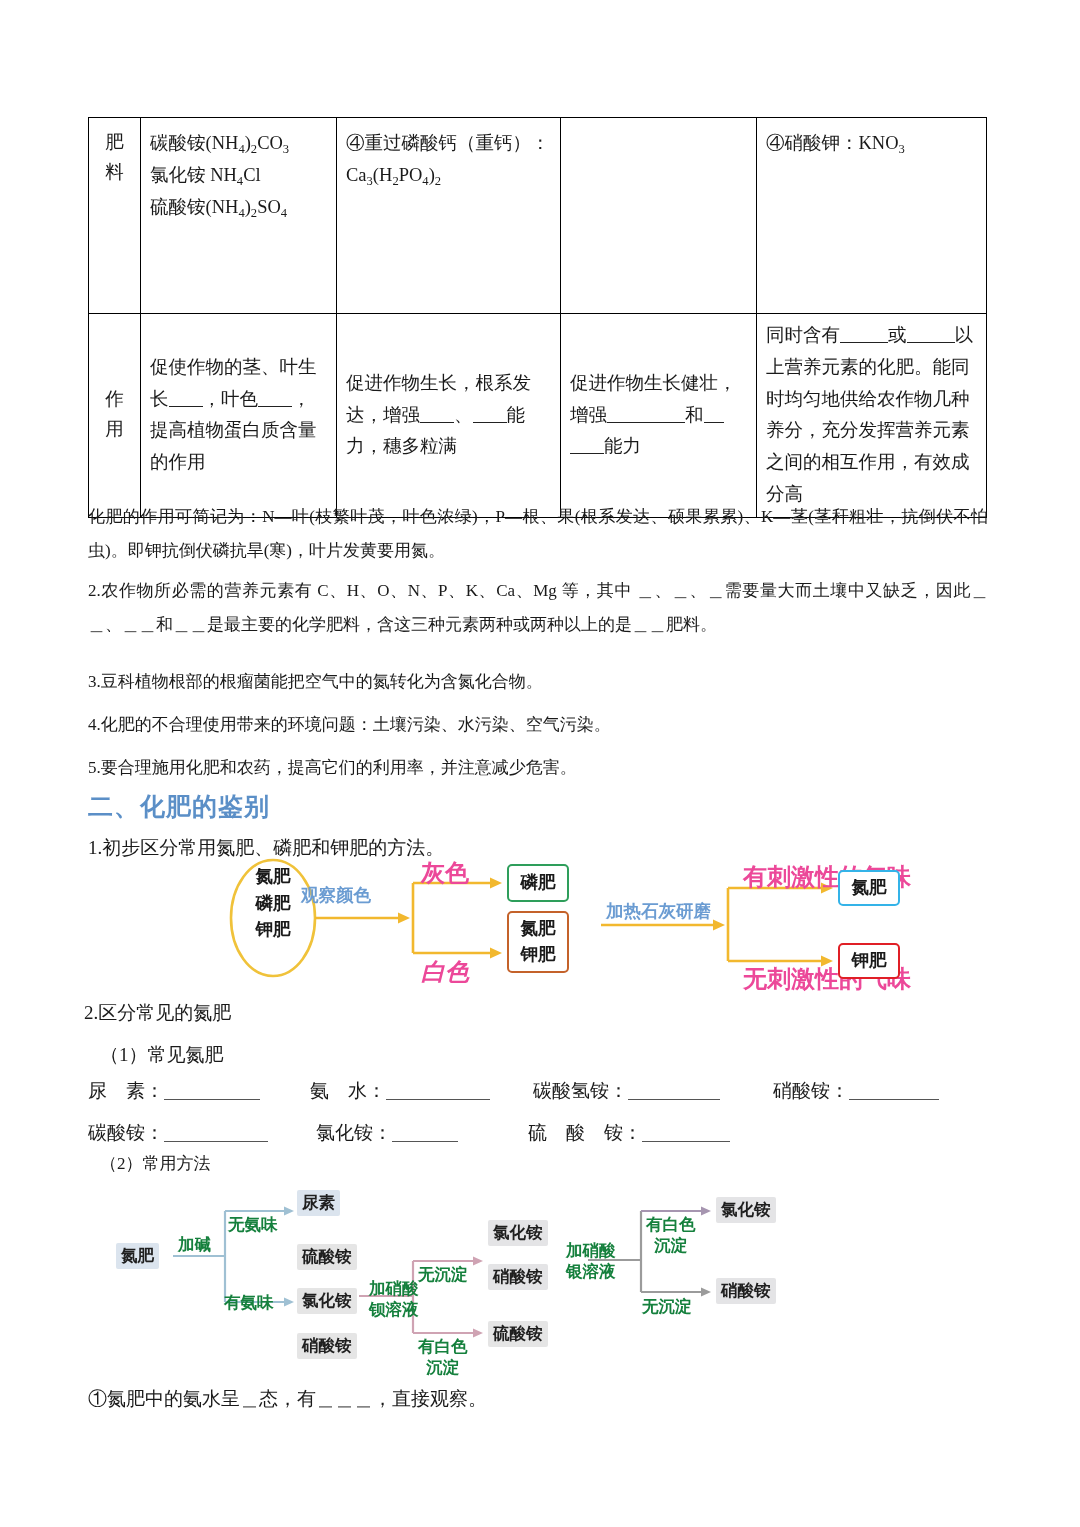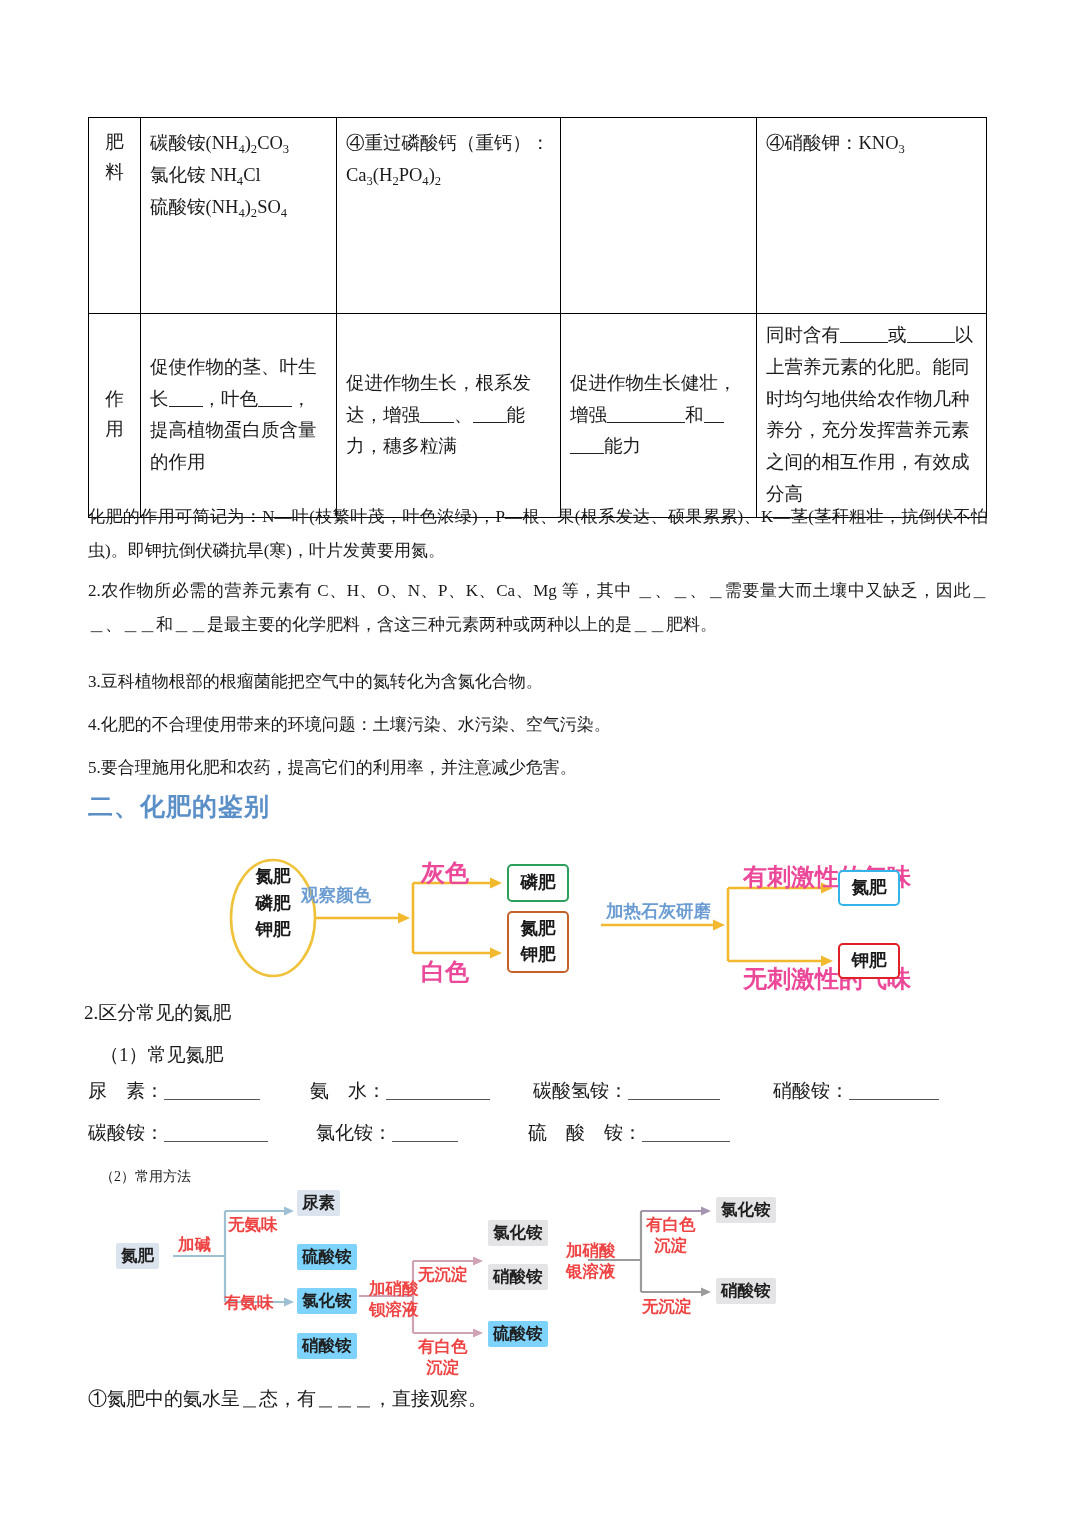--- a/index.html
+++ b/index.html
@@ -66,21 +66,21 @@
     margin:0;
     font-size:25px;
     font-weight:700;
     color:#5b8fc7;
     letter-spacing:1px;
     font-family:"Liberation Sans","DejaVu Sans",sans-serif;
   }
   .p-q1  { position:absolute; left:88px; top:835px; font-size:19px; }
   .p-q2  { position:absolute; left:84px; top:1000px; font-size:19px; }
   .p-q2b { position:absolute; left:100px; top:1042px; font-size:19px; }
-  .p-q3  { position:absolute; left:100px; top:1152px; font-size:14px;margin-top:16px; }
+  .p-q3  { position:absolute; left:100px; top:1152px; font-size:17px; }
   .p-tail{ position:absolute; left:88px; top:1386px; font-size:19px; }
   .p-q1,.p-q2,.p-q2b,.p-q3,.p-tail { font-family:"Liberation Serif","DejaVu Serif",serif; }
 
   
   .fillrow { position:absolute; left:88px; width:900px; font-size:19px; }
   .fr1 { top:1078px; }
   .fr2 { top:1120px; }
   .fillrow .cell { position:absolute; white-space:nowrap; }
   .uline { display:inline-block; border-bottom:1.3px solid #555; vertical-align:-3px; }
 
@@ -108,25 +108,25 @@
                font-family:"Liberation Sans","DejaVu Sans",sans-serif; white-space:nowrap; }
 
   
   .fc2 { position:absolute; left:88px; top:1178px; width:900px; height:200px; }
   .tag {
     position:absolute; font-family:"Liberation Sans","DejaVu Sans",sans-serif;
     font-weight:700; font-size:16.5px; white-space:nowrap;
     padding:2px 5px; border-radius:2px; color:#1f1f1f;
   }
   .tag-blue { background:#dbe4ee; }
-  .tag-pink { background:#7dd3fc; }
+  .tag-pink { background:#e5e5e5; }
   .tag-gray { background:#e4e4e6; }
   .plain {
     position:absolute; font-family:"Liberation Sans","DejaVu Sans",sans-serif;
-    font-weight:700; font-size:16.5px; white-space:nowrap; color:#ef4444;
+    font-weight:700; font-size:16.5px; white-space:nowrap; color:#15803d;
     line-height:1.26; text-align:center;
   }
 </style>
 </head>
 <body>
 
 <div class="page">
 
   <table class="tbl">
     <tbody>
@@ -170,20 +170,21 @@
   </tbody>
     </table>
 
   <div class="para p-note">化肥的作用可简记为：N—叶(枝繁叶茂，叶色浓绿)，P—根、果(根系发达、硕果累累)、K—茎(茎秆粗壮，抗倒伏不怕虫)。即钾抗倒伏磷抗旱(寒)，叶片发黄要用氮。</div>
   <div class="para p-2">2.农作物所必需的营养元素有 C、H、O、N、P、K、Ca、Mg 等，其中 ＿、＿、＿需要量大而土壤中又缺乏，因此＿＿、＿＿和＿＿是最主要的化学肥料，含这三种元素两种或两种以上的是＿＿肥料。</div>
   <div class="para p-3">3.豆科植物根部的根瘤菌能把空气中的氮转化为含氮化合物。</div>
   <div class="para p-4">4.化肥的不合理使用带来的环境问题：土壤污染、水污染、空气污染。</div>
   <div class="para p-5">5.要合理施用化肥和农药，提高它们的利用率，并注意减少危害。</div>
 
   <h2 class="section">二、化肥的鉴别</h2>
+  <div class="p-q1">1.初步区分常用氮肥、磷肥和钾肥的方法。</div>
 
   <div class="fc1">
     <svg width="900" height="135">
 
       <ellipse cx="185" cy="63" rx="42" ry="58" fill="none" stroke="#f0c23a" stroke-width="2.6"></ellipse>
 
       <line x1="227" y1="63" x2="310" y2="63" stroke="#f2b82e" stroke-width="2.6"></line>
       <polygon points="310,57.5 322,63 310,68.5" fill="#f2b82e"></polygon>
 
       <line x1="325" y1="28" x2="325" y2="98" stroke="#f2b82e" stroke-width="2.6"></line>
@@ -207,21 +208,21 @@
     </svg>
 
     <div class="oval-lbl">
       <div>氮肥</div>
       <div>磷肥</div>
       <div>钾肥</div>
     </div>
 
     <div class="lbl-blue" style="left:213px; top:28px;">观察颜色</div>
     <div class="lbl-blk" style="left:333px; top:2px;">灰色</div>
-    <div class="lbl-blk" style="left:333px; top:101px;">白色</div>
+    <div class="lbl-blk" style="left:333px; top:101px;font-style:italic;">白色</div>
 
     <div class="bx bx-green" style="left:419px; top:9px; width:62px; height:38px;">
       <span>磷肥</span>
     </div>
 
     <div class="bx bx-orange" style="left:419px; top:56px; width:62px; height:62px;">
       <span>氮肥</span>
       <span>钾肥</span>
     </div>
 

